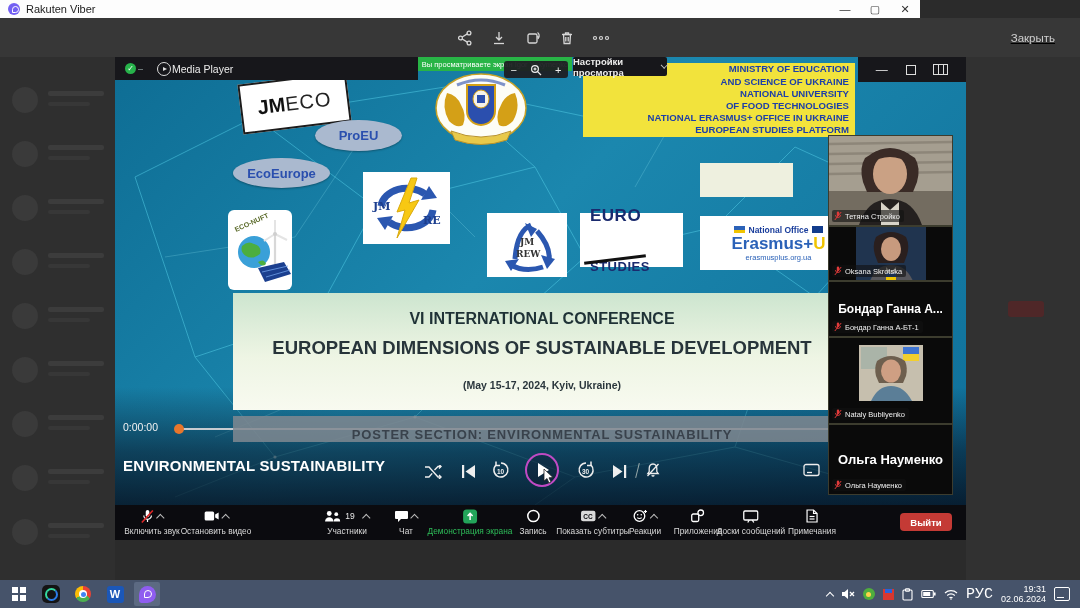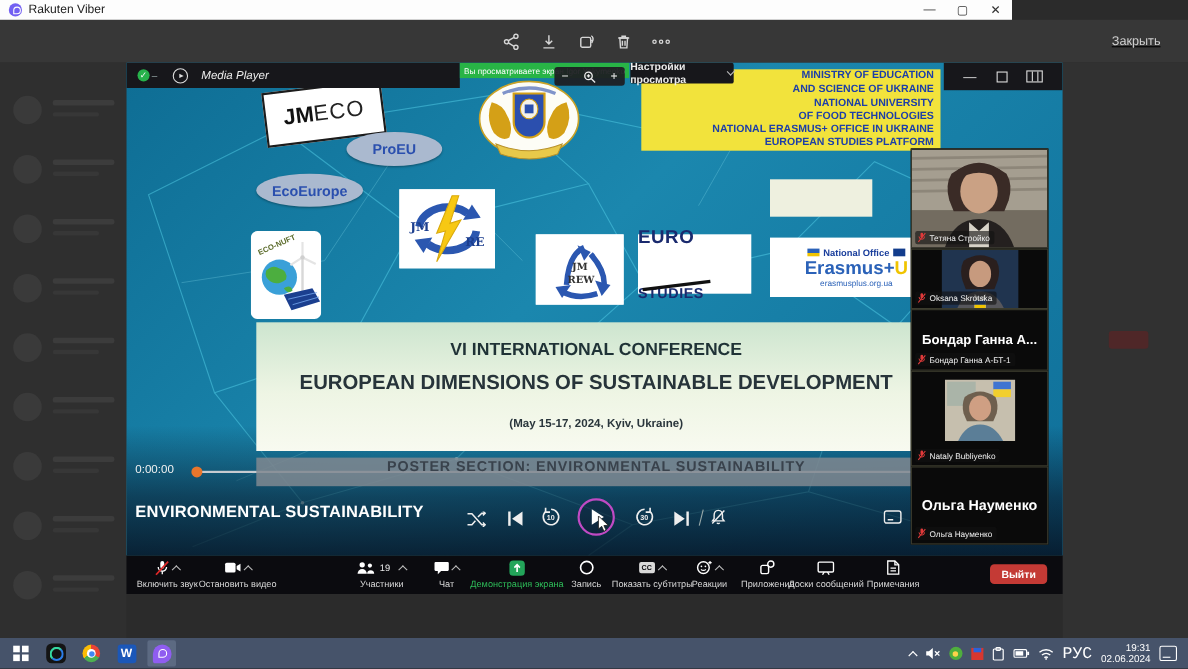--- a/index.html
+++ b/index.html
@@ -62,40 +62,40 @@
     transform:rotate(-7deg);display:flex;align-items:center;justify-content:center;z-index:3;}
   .jmeco .jm{font-size:20px;font-weight:800;color:#111;}
   .jmeco .eco{font-size:20px;font-weight:300;color:#222;letter-spacing:1px;}
   .ellipse{border-radius:50%;background:#aab9cf;box-shadow:0 1px 2px rgba(0,0,0,.3);
     display:flex;align-items:center;justify-content:center;z-index:3;}
   .ellipse .t{font-weight:800;color:#2a4fae;font-size:13px;}
   .ybox{left:468px;top:6px;width:272px;height:74px;background:#f2e33c;z-index:3;
     display:flex;flex-direction:column;justify-content:center;padding-right:6px;box-sizing:border-box;}
   .ybox div{font-size:9.6px;line-height:12.2px;font-weight:800;color:#1d3fa8;text-align:right;white-space:nowrap;}
   .logo-card{background:#fff;z-index:3;}
-  .eurost{left:465px;top:156px;width:103px;height:54px;display:flex;flex-direction:column;justify-content:center;box-sizing:border-box;gap:36px;}
+  .eurost{left:465px;top:156px;width:103px;height:54px;display:flex;flex-direction:column;justify-content:center;padding-left:10px;box-sizing:border-box;gap:36px;}
   .eurost .l1{font-size:17px;font-weight:900;color:#1a2a6e;letter-spacing:.5px;line-height:17px;}
   .eurost .l2{font-size:13px;font-weight:700;color:#1a2a6e;letter-spacing:.5px;line-height:14px;}
   .eurost .swoosh{position:absolute;left:4px;bottom:6px;width:62px;height:0;border-bottom:3px solid #111;transform:rotate(-7deg);}
   .palebox{left:585px;top:106px;width:93px;height:34px;background:#eef0df;z-index:2;}
   .erasmus{left:585px;top:159px;width:157px;height:54px;display:flex;flex-direction:column;align-items:center;justify-content:center;}
   .erasmus .row{display:flex;align-items:center;gap:4px;}
   .erasmus .no{font-size:8.5px;font-weight:800;color:#1a3e9c;}
   .flag-ua{width:11px;height:7px;display:flex;flex-direction:column;}
   .flag-ua i{flex:1;}
   .erasmus .big{font-size:17px;font-weight:700;color:#2b62b8;line-height:18px;}
   .erasmus .big b{color:#f0c400;}
   .erasmus .url{font-size:7.5px;color:#2b62b8;}
   .banner{left:118px;top:236px;width:618px;height:117px;z-index:3;
     background:linear-gradient(180deg,#cde5cf 0%,#eef5e4 55%,#f8faf0 100%);text-align:center;}
   .banner .c1{margin-top:17px;font-size:16px;font-weight:800;color:#1f3236;}
   .banner .c2{margin-top:9px;font-size:18.5px;font-weight:800;color:#27343a;white-space:nowrap;}
   .banner .c3{margin-top:20px;font-size:10.5px;font-weight:700;color:#2a363c;}
   .posterbar{left:118px;top:359px;width:618px;height:26px;background:rgba(128,136,144,.85);z-index:5;
-    display:flex;align-items:flex-start;justify-content:center;}
+    display:flex;align-items:flex-end;justify-content:center;}
   .posterbar .t{font-size:13px;font-weight:800;color:#39424c;letter-spacing:.8px;white-space:nowrap;}
 
   
   .osd-time{left:8px;top:364px;font-size:10.5px;color:#f2f2f2;z-index:5;}
   .track{left:63px;top:371px;width:669px;height:2px;background:#c7cbd0;z-index:5;}
   .knob{left:59px;top:367px;width:10px;height:10px;border-radius:50%;background:#e8762c;z-index:5;}
   .osd-title{left:8px;top:400px;font-size:15px;font-weight:600;color:#fff;z-index:5;letter-spacing:.2px;}
   .ctl{z-index:5;}
   .playbtn{left:410px;top:396px;width:30px;height:30px;border-radius:50%;border:2px solid #c04ac4;z-index:5;
     display:flex;align-items:center;justify-content:center;background:rgba(20,10,30,.25);}
@@ -450,21 +450,21 @@
     <svg class="abs cursor" style="left:428px;top:412px;" width="11" height="15" viewBox="0 0 11 15">
       <polygon points="1,0 1,12 4,9.5 6,14 8,13 6,8.8 10,8.5" fill="#fff" stroke="#222" stroke-width="0.8"></polygon>
     </svg>
 
     <div class="abs chip leftchip flex">
       <span class="greenchk" style="margin-left:10px;">✓</span>
       <span style="color:#9aa;font-size:9px;margin-left:2px;">–</span>
       <span class="playcirc" style="margin-left:14px;">
           <i></i>
         </span>
-      <span class="mp-title" style="margin-left:12px;font-style:italic;">Media Player</span>
+      <span class="mp-title" style="margin-left:1px;">Media Player</span>
     </div>
     <div class="abs greennotif">Вы просматриваете экран Igor Yakymenko</div>
     <div class="abs zoompill">
       <span style="font-size:11px;">−</span>
       <svg width="12" height="12" viewBox="0 0 12 12" fill="none" stroke="#eee" stroke-width="1.2">
         <circle cx="5" cy="5" r="3.4"></circle>
           <line x1="7.6" y1="7.6" x2="11" y2="11"></line>
           <line x1="3.5" y1="5" x2="6.5" y2="5"></line>
           <line x1="5" y1="3.5" x2="5" y2="6.5"></line>
       </svg>

